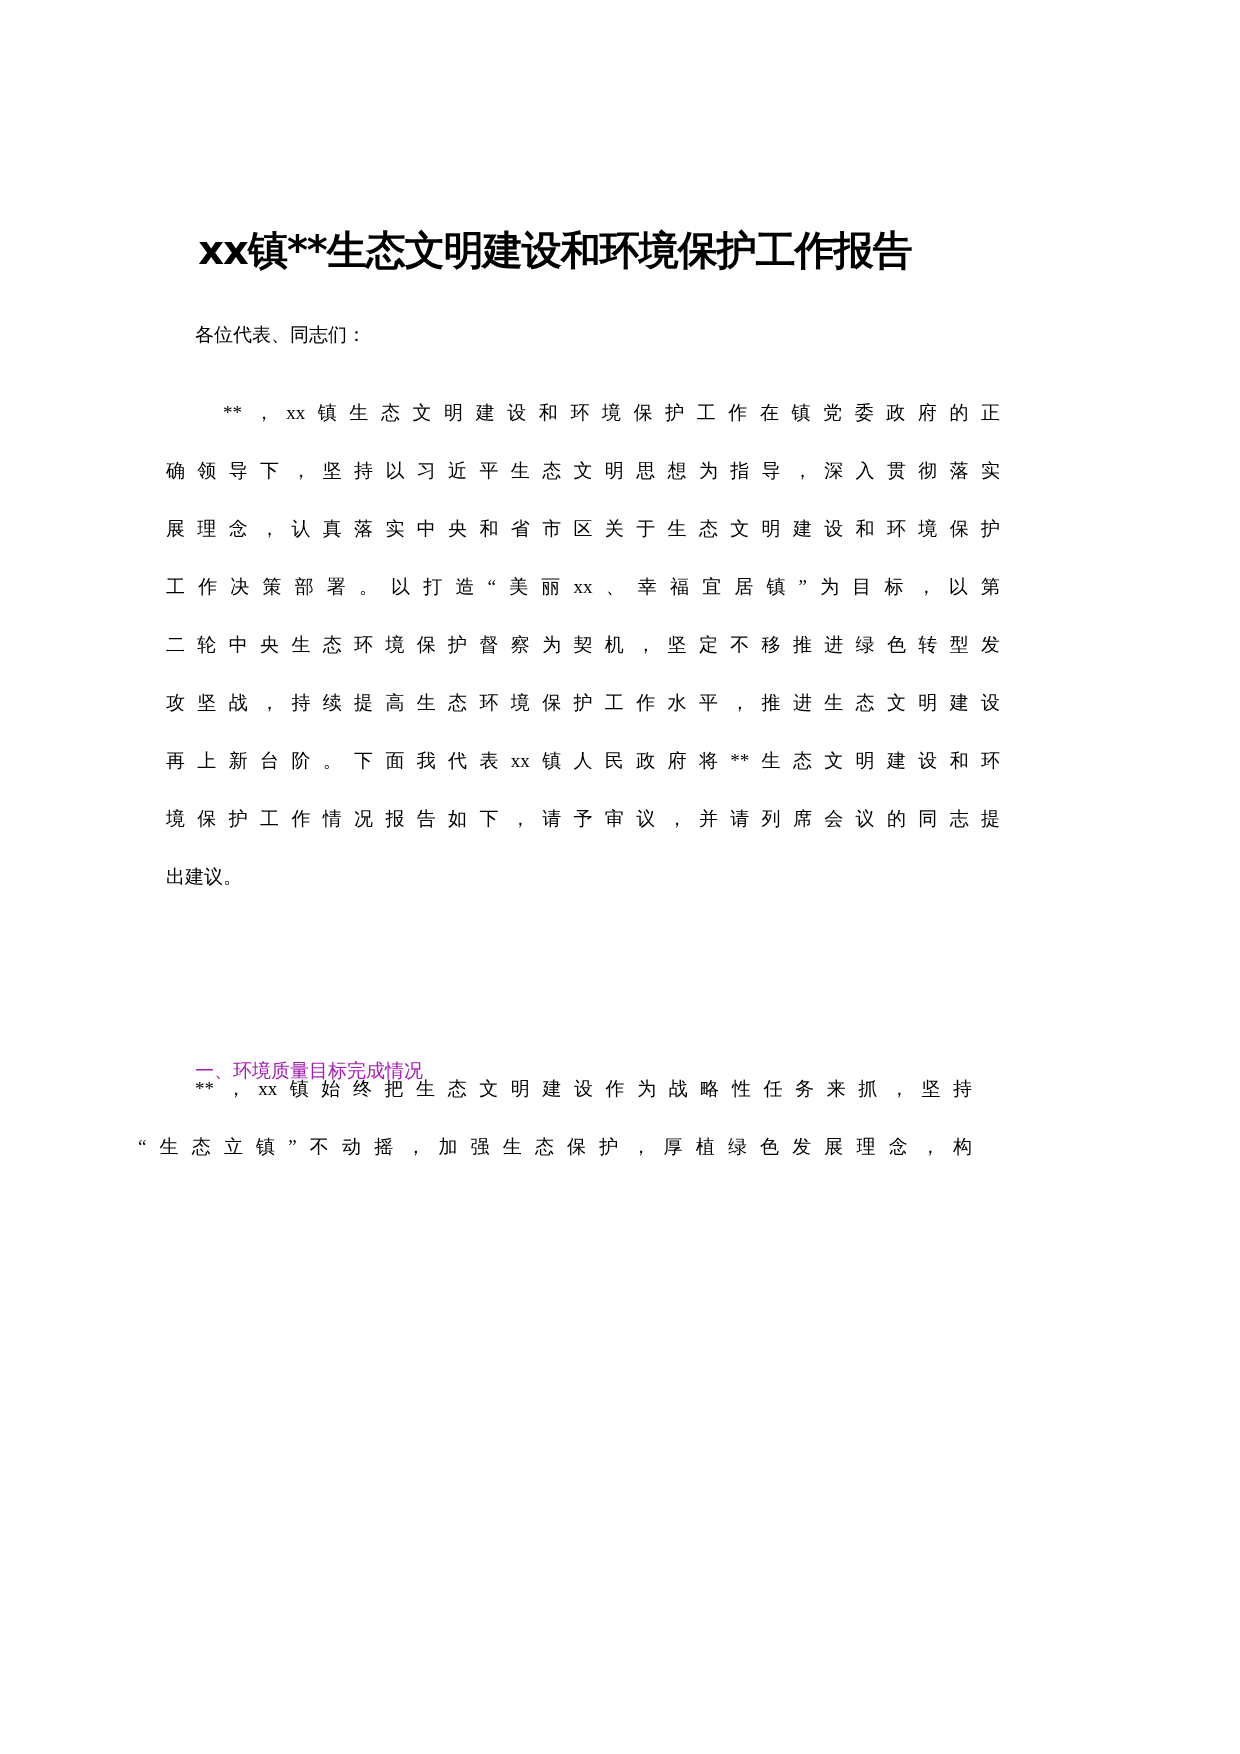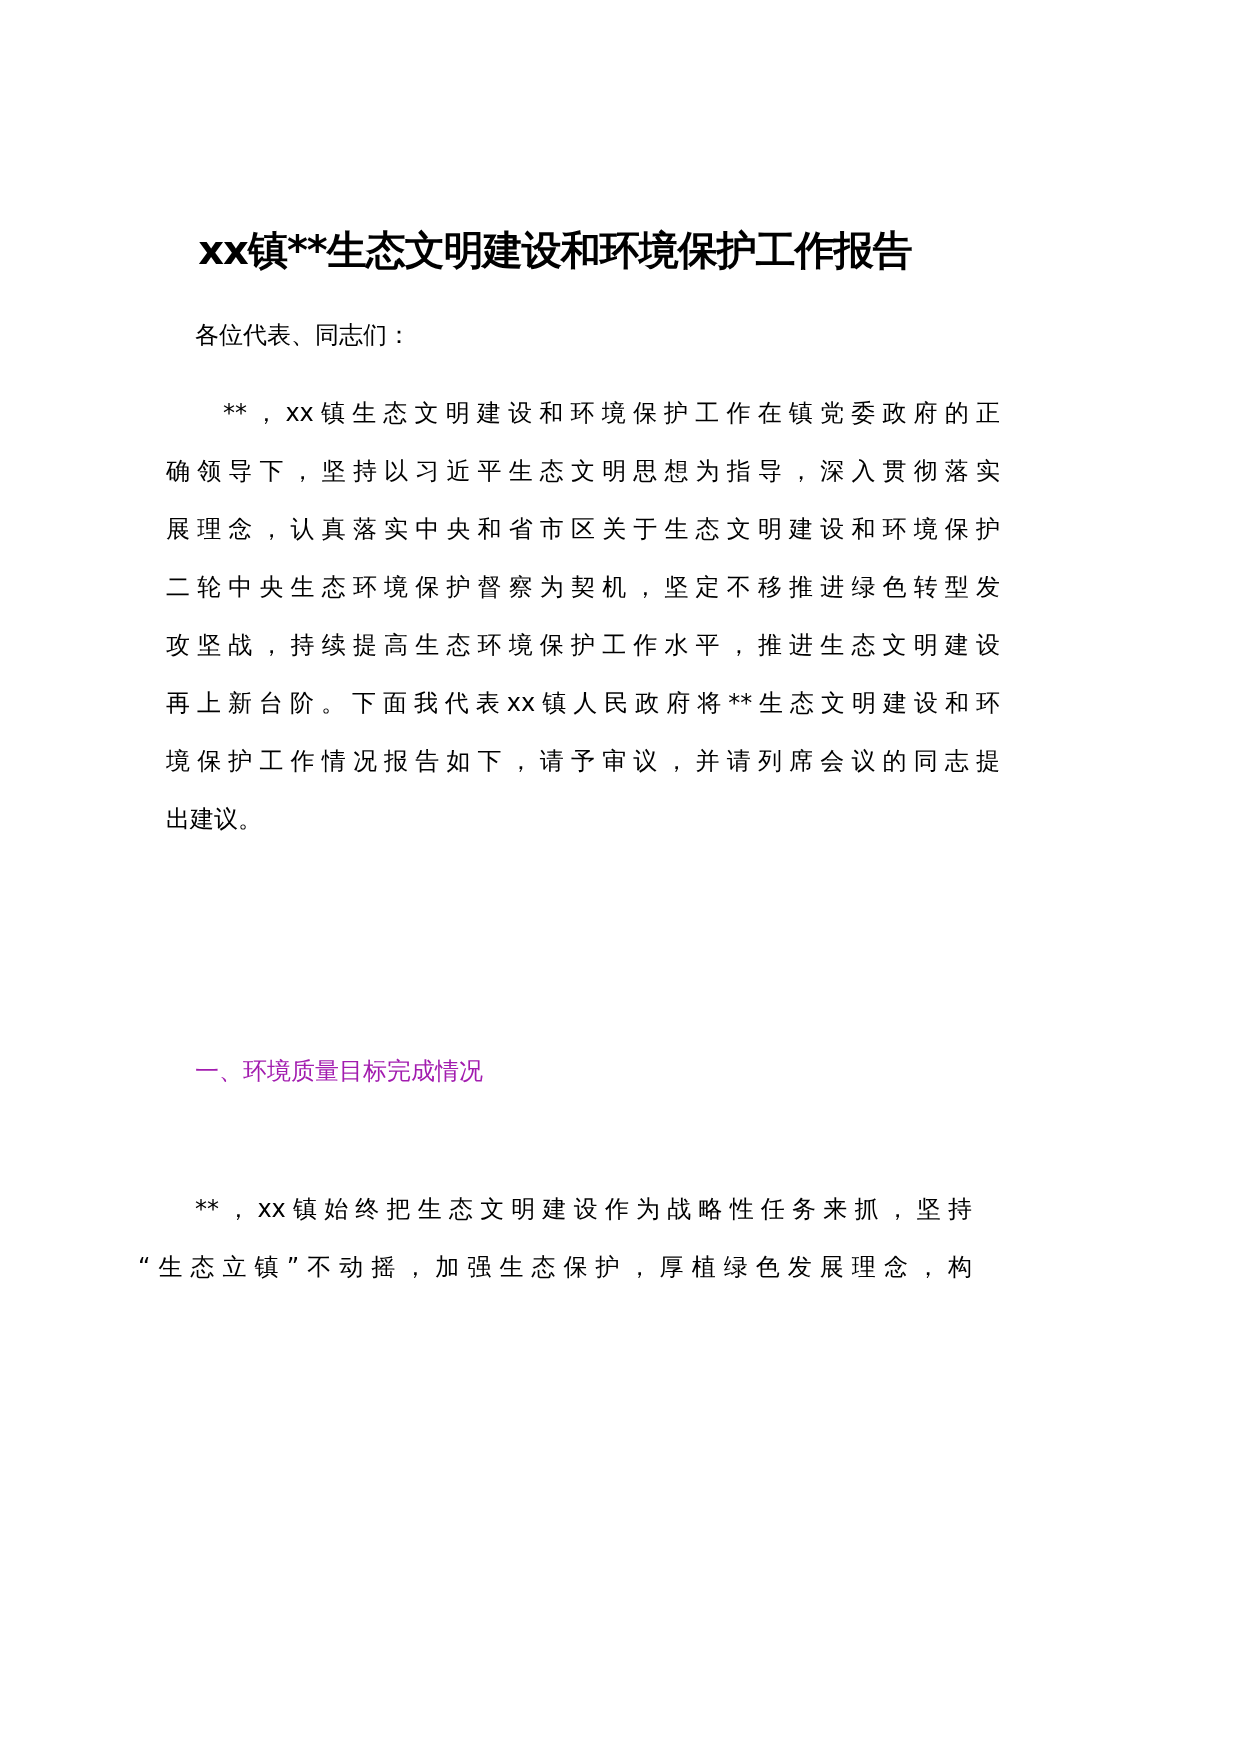--- a/index.html
+++ b/index.html
@@ -33,43 +33,44 @@
       font-weight: bold;
       line-height: 60px;
       letter-spacing: -1px;
       white-space: nowrap;
       margin: 0;
     }
     .body-block {
       position: absolute;
       left: 138px;
       width: 834px;
-      font-size: 24px;
+      font-size: 19px;
       line-height: 58px;
       text-align: justify;
       text-justify: inter-ideograph;
       margin: 0;
       word-break: break-all;
+      font-family: Liberation Serif, serif;
     }
     .indent {
       text-indent: 57px;
     }
     .salutation {
       top: 306px;
     }
     .para1 {
       top: 384px;
       margin-left: 28px;
     }
     .heading {
       top: 1042px;
       color: #a21caf;
     }
     .para2 {
-      top: 1180px;
+      top: 1060px;
     }
     .line {
       display: block;
       white-space: nowrap;
       text-align: justify;
       text-align-last: justify;
       height: 58px;
     }
     .line.last {
       text-align-last: left;
@@ -84,20 +85,21 @@
 <div class="page">
 
   <h1 class="title">xx镇**生态文明建设和环境保护工作报告</h1>
 
   <p class="body-block salutation indent">各位代表、同志们：</p>
 
   <div class="body-block para1">
     <span class="line first">**，xx镇生态文明建设和环境保护工作在镇党委政府的正</span>
     <span class="line">确领导下，坚持以习近平生态文明思想为指导，深入贯彻落实</span>
     <span class="line">展理念，认真落实中央和省市区关于生态文明建设和环境保护</span>
+    <span class="line">工作决策部署。以打造“美丽xx、幸福宜居镇”为目标，以第</span>
     <span class="line">二轮中央生态环境保护督察为契机，坚定不移推进绿色转型发</span>
     <span class="line">攻坚战，持续提高生态环境保护工作水平，推进生态文明建设</span>
     <span class="line">再上新台阶。下面我代表xx镇人民政府将**生态文明建设和环</span>
     <span class="line">境保护工作情况报告如下，请予审议，并请列席会议的同志提</span>
     <span class="line last">出建议。</span>
   </div>
 
   <h2 class="body-block heading indent" style="font-weight: normal;">一、环境质量目标完成情况</h2>
 
   <div class="body-block para2">

